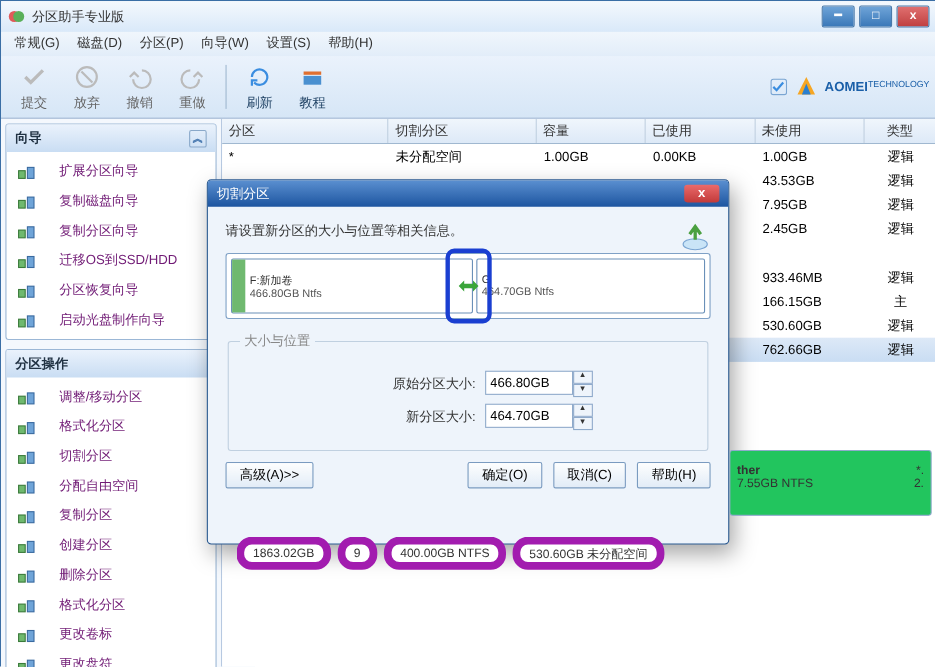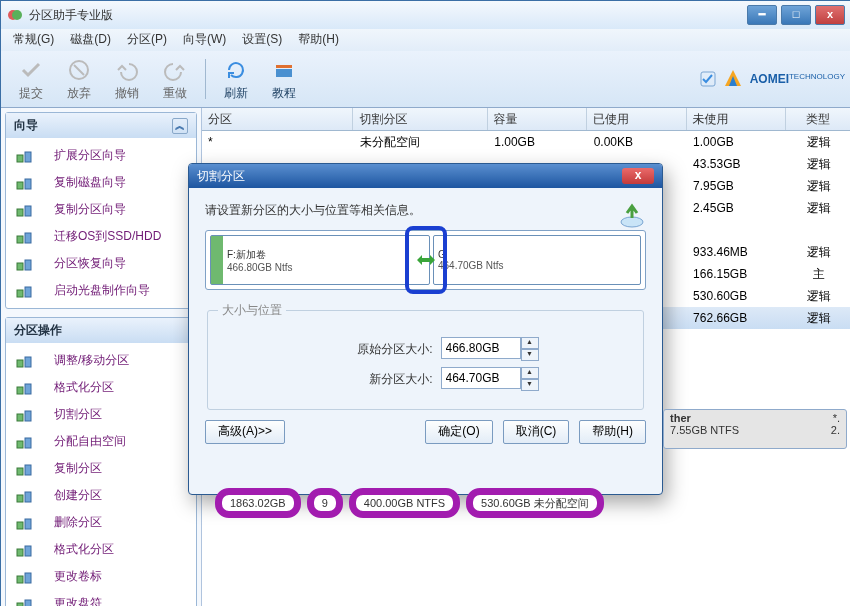--- a/index.html
+++ b/index.html
@@ -52,21 +52,21 @@
 .fieldset{border:1px solid #c0d0e0;border-radius:3px;margin-top:12px;padding:12px 10px}
 .fieldset legend{color:#888;padding:0 4px}
 .frow{display:flex;align-items:center;justify-content:center;gap:8px;margin:6px 0}
 .frow label{width:120px;text-align:right;color:#333}
 .spin{display:flex}
 .spin input{width:70px;height:18px;border:1px solid #8faacb;padding:1px 4px;font-size:12px}
 .spin .btns{display:flex;flex-direction:column}
 .spin .btns div{width:16px;height:10px;border:1px solid #8faacb;background:#eef4fb;font-size:7px;text-align:center;line-height:8px}
 .ov-foot{display:flex;gap:10px;padding:0 16px 10px;align-items:center}
 .ov-foot .btn{height:22px;padding:0 12px;border:1px solid #7a9bc0;background:linear-gradient(#fdfefe,#e2ecf7);border-radius:2px;line-height:20px}
-.floatbox{position:absolute;left:663px;top:409px;width:170px;height:34px;border:1px solid #8faacb;border-radius:3px;background:#e5e5e5;padding:2px 6px;color:#333;font-size:11px}
+.floatbox{position:absolute;left:663px;top:409px;width:170px;height:34px;border:1px solid #8faacb;border-radius:3px;background:#22c55e;padding:12px 6px;color:#333;font-size:11px}
 .bigrow{position:absolute;left:215px;top:488px;right:10px;height:30px;display:flex;gap:6px}
 .bigrow .cell{border:7px solid #a21caf;border-radius:14px;padding:4px 8px;background:#fff;color:#333;font-size:11px;display:flex;align-items:center}
 .bigrow .green{background:linear-gradient(#b4e59a,#8fd070);border-color:#5aa040}
 </style>
 </head>
 <body>
 
 <div class="win">
   <div class="titlebar">
     <svg width="16" height="16">

